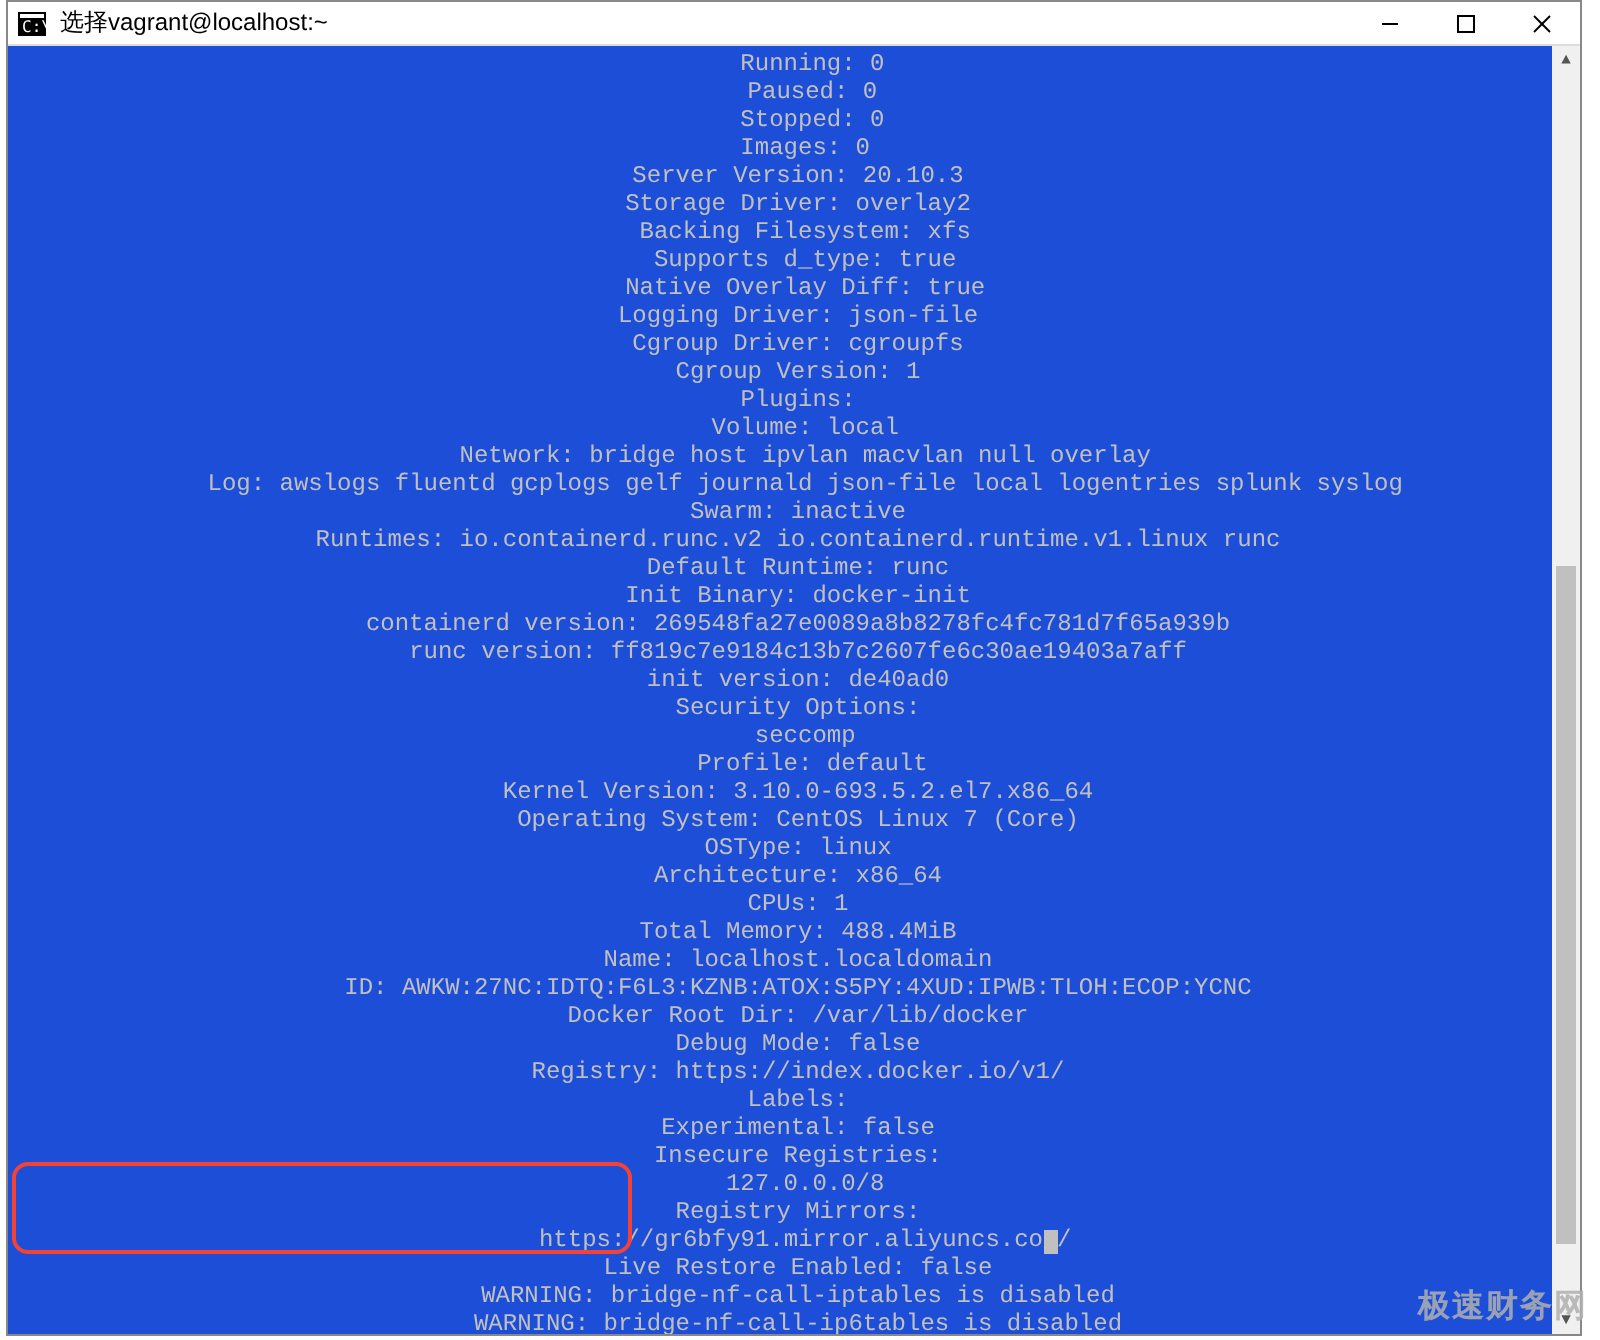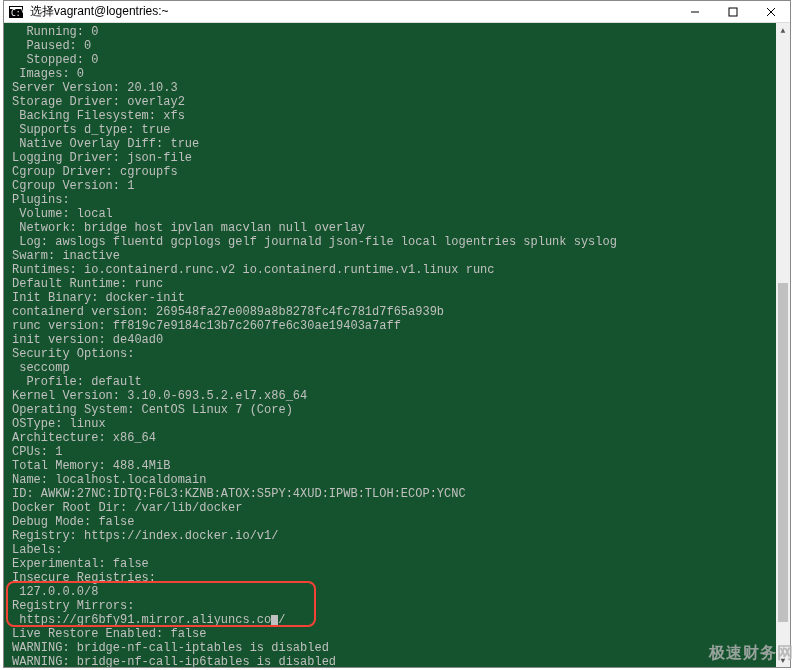--- a/index.html
+++ b/index.html
@@ -49,29 +49,30 @@
       display: flex;
       align-items: center;
       justify-content: center;
       font-family: "Segoe UI", sans-serif;
       font-size: 11px;
       color: #000;
     }
     .titlebar-btn svg { width: 10px; height: 10px; stroke: #000; stroke-width: 1; fill: none; }
     .terminal {
       flex: 1;
-      background: #14532d;
+      background: #1d4ed8;
       color: #C0C0C0;
       padding: 2px 4px 2px 8px;
       font-family: "Consolas", "Courier New", monospace;
       font-size: 12px;
       line-height: 14px;
       white-space: pre;
       overflow: hidden;
       position: relative;
+      text-align: center;
     }
     .term-line { white-space: pre; }
     .cursor-block {
       display: inline-block;
       width: 7px;
       height: 12px;
       background: #C0C0C0;
       vertical-align: text-bottom;
     }
     .red-box {
@@ -132,21 +133,21 @@
 
 <div class="window">
   <div class="titlebar">
     <span class="titlebar-icon">
       <svg viewBox="0 0 14 12">
           <rect x="0" y="0" width="14" height="12" fill="#000"></rect>
           <rect x="1" y="1" width="12" height="2" fill="#fff"></rect>
           <text x="2" y="10" font-size="8" fill="#fff" font-family="monospace">C:\</text>
         </svg>
     </span>
-    <span class="titlebar-title">选择vagrant@logentries:~</span>
+    <span class="titlebar-title">选择vagrant@localhost:~</span>
     <div class="titlebar-controls">
       <div class="titlebar-btn">
         <svg viewBox="0 0 10 10">
             <line x1="1" y1="5" x2="9" y2="5"></line>
           </svg>
       </div>
       <div class="titlebar-btn">
         <svg viewBox="0 0 10 10">
             <rect x="1" y="1" width="8" height="8"></rect>
           </svg>

